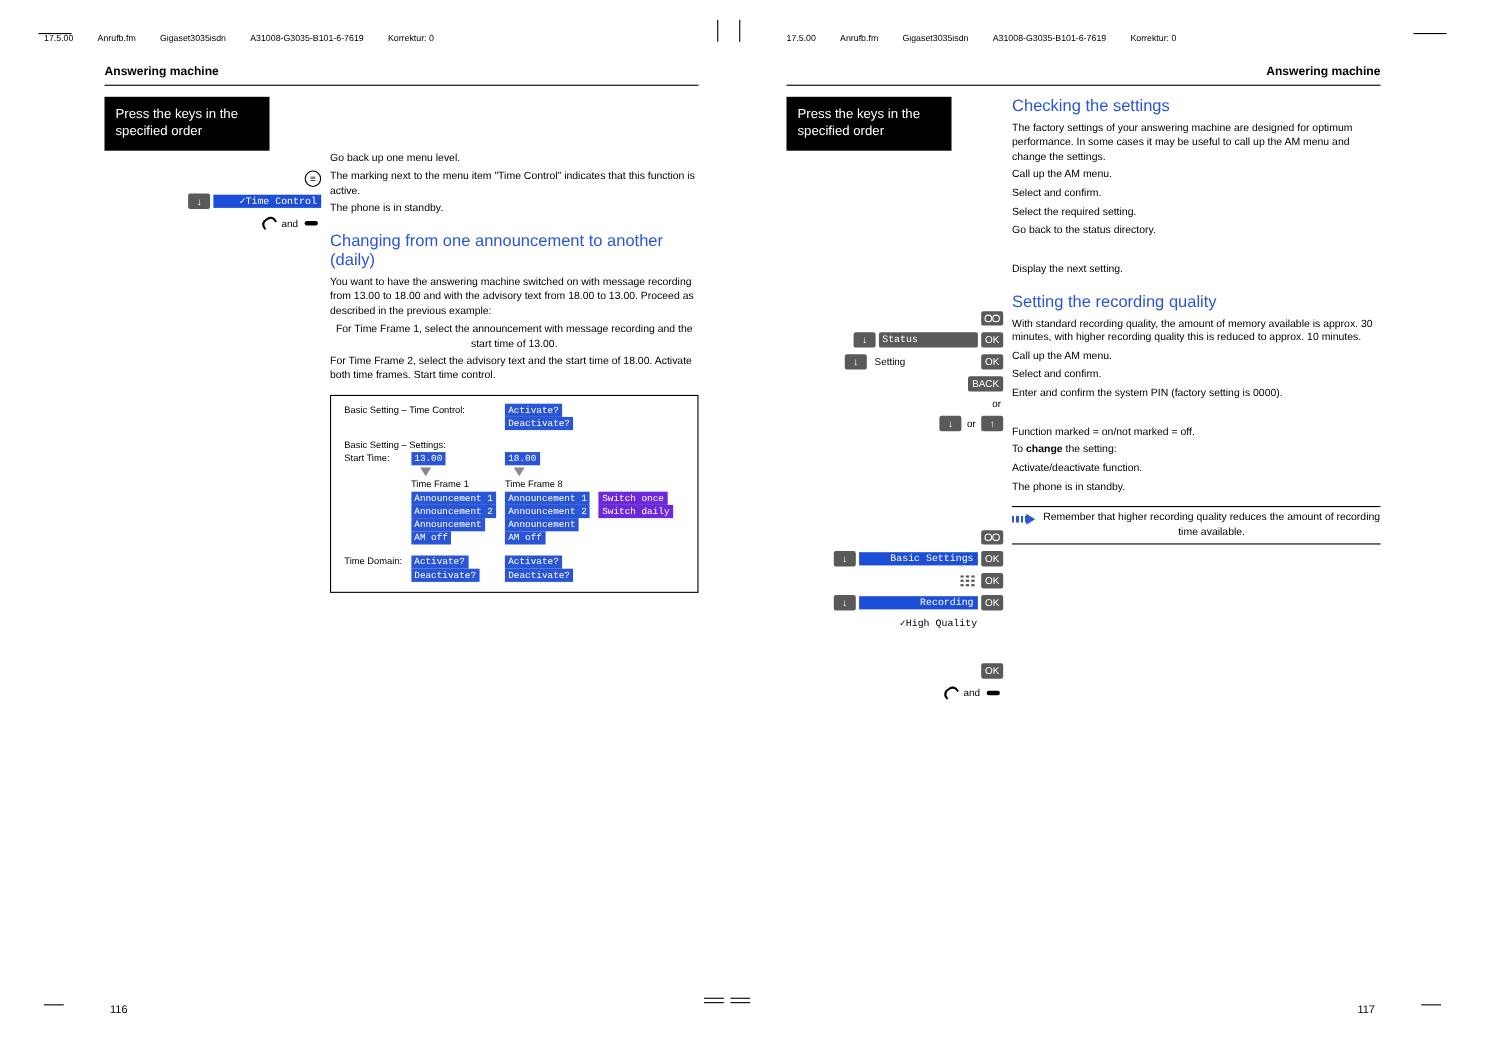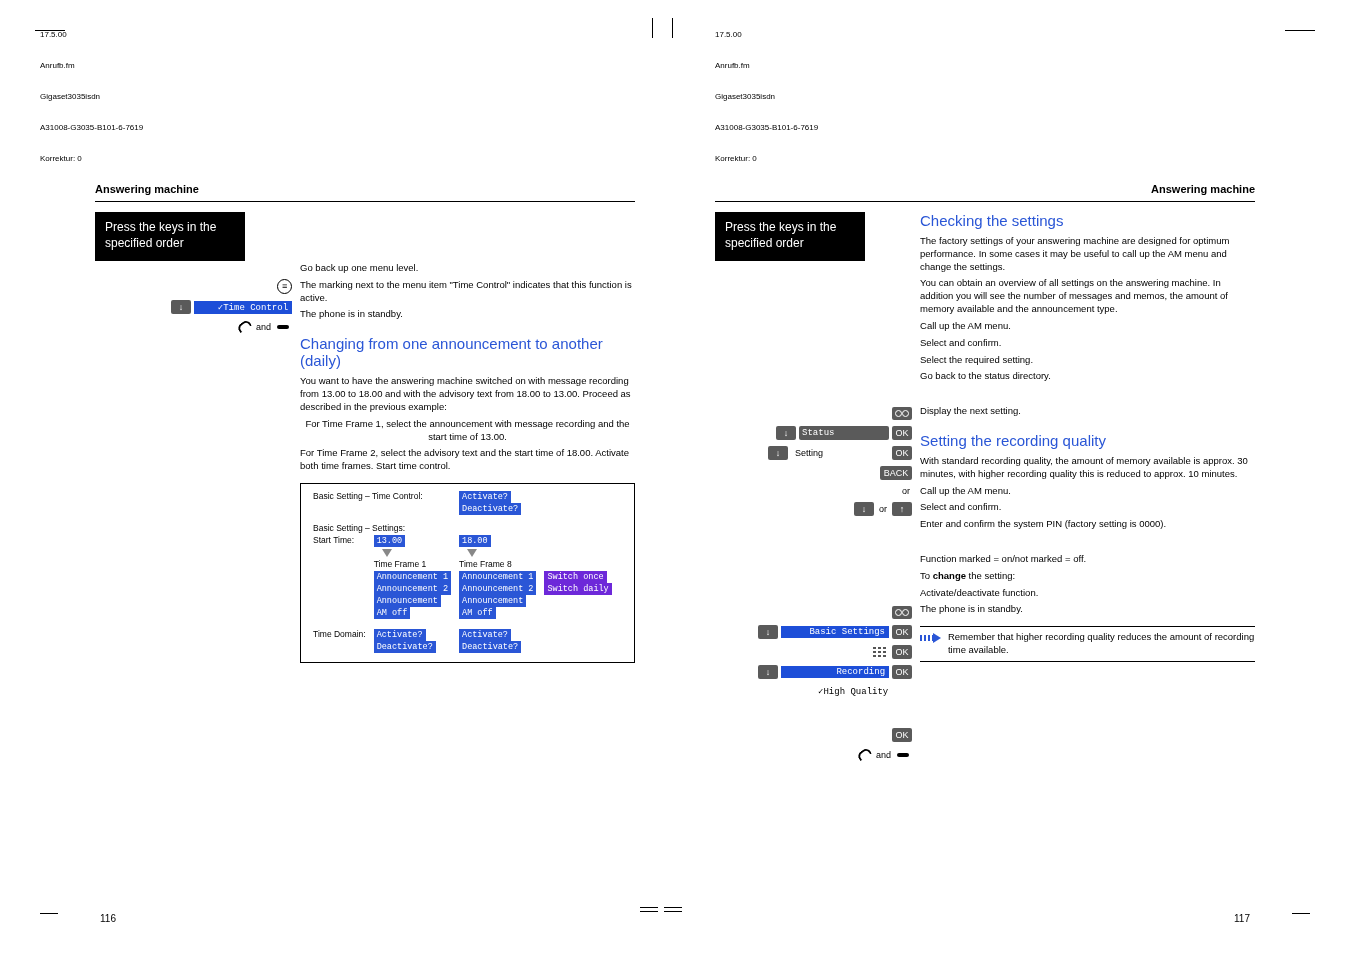--- a/index.html
+++ b/index.html
@@ -27,21 +27,20 @@
     box-sizing: border-box;
     padding: 30px 40px 30px 40px;
     position: relative;
   }
   .header-line {
     font-size: 8px;
     color: #000;
     display: flex;
     gap: 22px;
     margin-bottom: 20px;
-    flex-direction: column;
   }
   .section-title {
     font-weight: bold;
     font-size: 11px;
     margin-bottom: 6px;
   }
   .left-page .section-title { text-align: left; }
   .right-page .section-title { text-align: right; }
 
   .blue-band {
@@ -213,20 +212,21 @@
   .diagram table { border-collapse: collapse; }
   .diagram td { padding: 1px 4px; vertical-align: top; }
 
   .note-box {
     border-top: 1px solid #000;
     border-bottom: 1px solid #000;
     padding: 4px 0;
     margin-top: 10px;
     display: flex;
     gap: 8px;
+    text-align: center;
   }
   .note-arrow {
     width: 24px; height: 10px; margin-top: 2px;
     position: relative;
   }
   .note-arrow::before {
     content: "";
     position: absolute; left: 0; top: 2px;
     width: 14px; height: 6px;
     background: repeating-linear-gradient(90deg, #2a56d6 0 2px, transparent 2px 4px);
@@ -466,21 +466,20 @@
           <div class="step-row">
             <span class="hook-on"></span>
             <span class="and-text">and</span>
             <span class="hook-off"></span>
           </div>
         </div>
 
         <div class="col-right">
           <div class="h-blue" style="margin-top:0;">Checking the settings</div>
           <p class="body-text">The factory settings of your answering machine are designed for optimum performance. In some cases it may be useful to call up the AM menu and change the settings.</p>
-          <p class="body-text">You can obtain an overview of all settings on the answering machine. In addition you will see the number of messages and memos, the amount of memory available and the announcement type.</p>
           <p class="body-text">Call up the AM menu.</p>
           <p class="body-text">Select and confirm.</p>
           <p class="body-text">Select the required setting.</p>
           <p class="body-text">Go back to the status directory.</p>
           <div style="height:14px;"></div>
           <p class="body-text">Display the next setting.</p>
 
           <div class="h-blue">Setting the recording quality</div>
           <p class="body-text">With standard recording quality, the amount of memory available is approx. 30 minutes, with higher recording quality this is reduced to approx. 10 minutes.</p>
           <p class="body-text">Call up the AM menu.</p>

